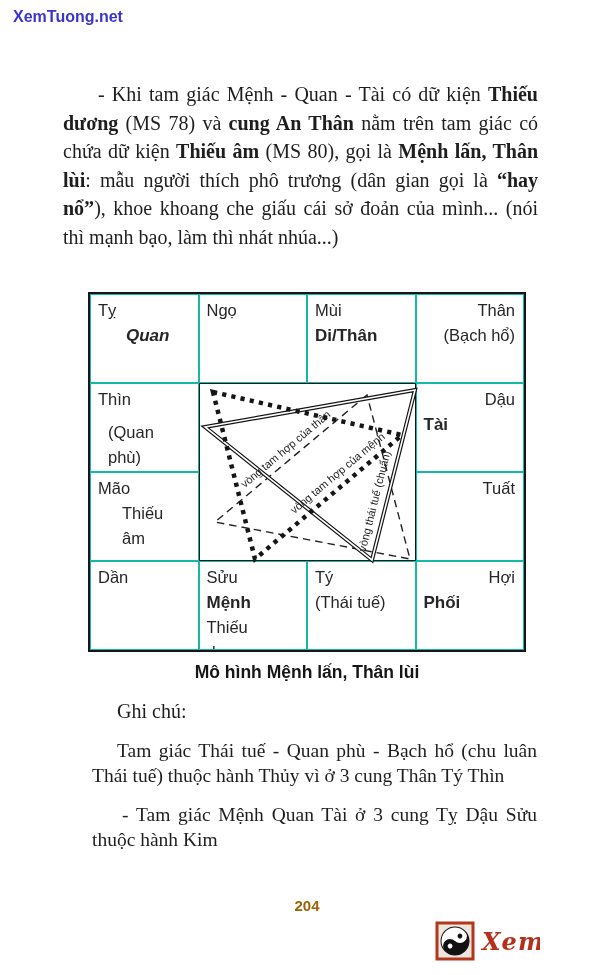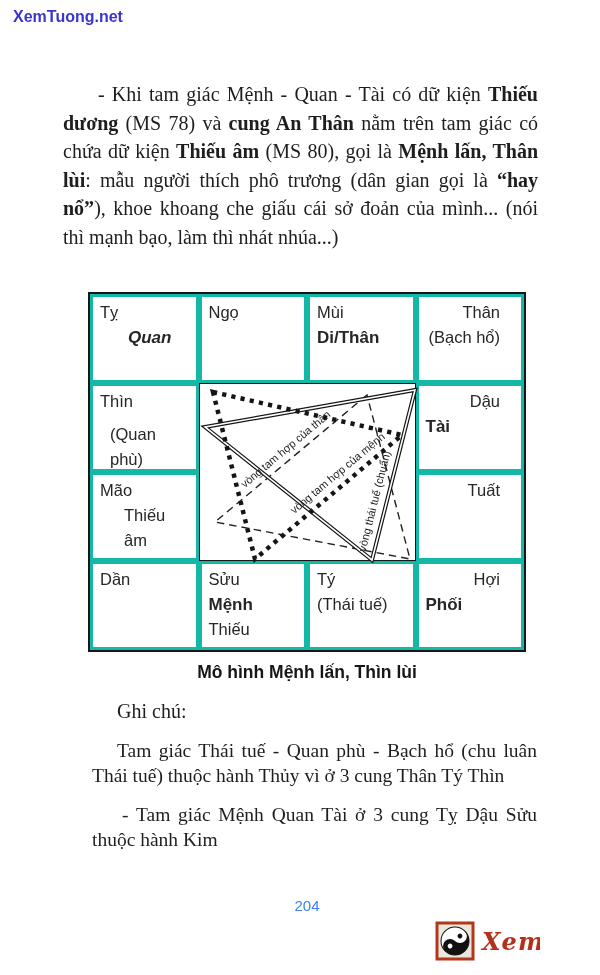--- a/index.html
+++ b/index.html
@@ -13,21 +13,21 @@
   
   .intro{position:absolute;left:63px;top:80px;width:475px;margin:0;
          font-size:20px;line-height:28.5px;text-align:justify;text-indent:35px;}
   .intro b{font-weight:700;}
 
   
   .chart{position:absolute;left:88px;top:292px;width:438px;height:360px;box-sizing:border-box;
          border:2px solid #161616;display:grid;grid-template-columns:repeat(4,1fr);
          grid-template-rows:repeat(4,1fr);background:#fff;
          font-family:"Liberation Sans","DejaVu Sans",sans-serif;font-size:16.5px;line-height:25px;color:#262626;}
-  .cell{border:3px solid #14b8a6;box-sizing:border-box;padding:3px 21px 2px 7px;overflow:hidden;}
+  .cell{border:1px solid #14b8a6;box-sizing:border-box;padding:3px 8px 2px 7px;overflow:hidden;}
   .center-area{grid-column:2/4;grid-row:2/4;border:1px solid #161616;box-sizing:border-box;padding:0;}
   .al-r{text-align:right;}
   .al-c{text-align:left;}
   .lbl{font-weight:700;font-size:17px;}
   .ind-quan{margin-left:28px;font-weight:700;font-size:17px;font-style:italic;}
   .ind-sub{margin-left:10px;margin-top:8px;}
   .ind-sub2{margin-left:24px;}
   .diagram{position:absolute;left:0;top:0;width:100%;height:100%;pointer-events:none;}
   .diagram text{font-family:"Liberation Sans","DejaVu Sans",sans-serif;font-size:11px;fill:#1c1c1c;text-anchor:middle;}
 
@@ -37,21 +37,21 @@
 
   
   .notes{position:absolute;left:92px;top:699px;width:445px;font-size:19.5px;line-height:25.5px;text-align:justify;}
   .notes p{margin:0 0 13px 0;}
   .note-head{text-indent:25px;font-size:20px;}
   .note-a{text-indent:25px;}
   .note-b{text-indent:30px;}
 
   
   .pageno{position:absolute;left:88px;top:897px;width:438px;text-align:center;
-          font-family:"Liberation Sans","DejaVu Sans",sans-serif;font-size:15px;font-weight:400;color:#3b82f6;}
+          font-family:"Liberation Sans","DejaVu Sans",sans-serif;font-size:15px;font-weight:700;color:#a16207;}
 
   
   .logo{position:absolute;left:435px;top:921px;display:flex;align-items:center;gap:7px;cursor:pointer;}
   .logo-text{font-family:"DejaVu Serif","Liberation Serif",serif;font-style:italic;font-weight:700;
              font-size:24px;color:#b5301b;white-space:nowrap;letter-spacing:1px;}
 </style>
 </head>
 <body>
 
 <div class="page">
@@ -120,21 +120,21 @@
       <polygon points="325,96 115,133 282,266" fill="none" stroke="#151515" stroke-width="4"></polygon>
       <polygon points="325,96 115,133 282,266" fill="none" stroke="#ffffff" stroke-width="1.6"></polygon>
 
       <polygon points="123,98 312,141 165,265" fill="none" stroke="#151515" stroke-width="4.5" stroke-dasharray="4.2 5.2"></polygon>
       <text transform="translate(198 158) rotate(-40)">vòng tam hợp của thân</text>
       <text transform="translate(250 182) rotate(-40)">vòng tam hợp của mệnh</text>
       <text transform="translate(288 208) rotate(-76)">vòng thái tuế (chuẩn)</text>
     </svg>
   </div>
 
-  <div class="caption">Mô hình Mệnh lấn, Thìn lùi</div>
+  <div class="caption">Mô hình Mệnh lấn, Thân lùi</div>
 
   <div class="notes">
     <p class="note-head">Ghi chú:</p>
     <p class="note-a"><span>Tam giác Thái tuế - Quan phù - Bạch hổ (chu luân Thái tuế) thuộc hành Thủy vì ở 3 cung Thân Tý Thìn</span></p>
     <p class="note-b"><span>- Tam giác Mệnh Quan Tài ở 3 cung Tỵ Dậu Sửu thuộc hành Kim</span></p>
   </div>
 
   <div class="pageno">204</div>
 
   <div class="logo">

